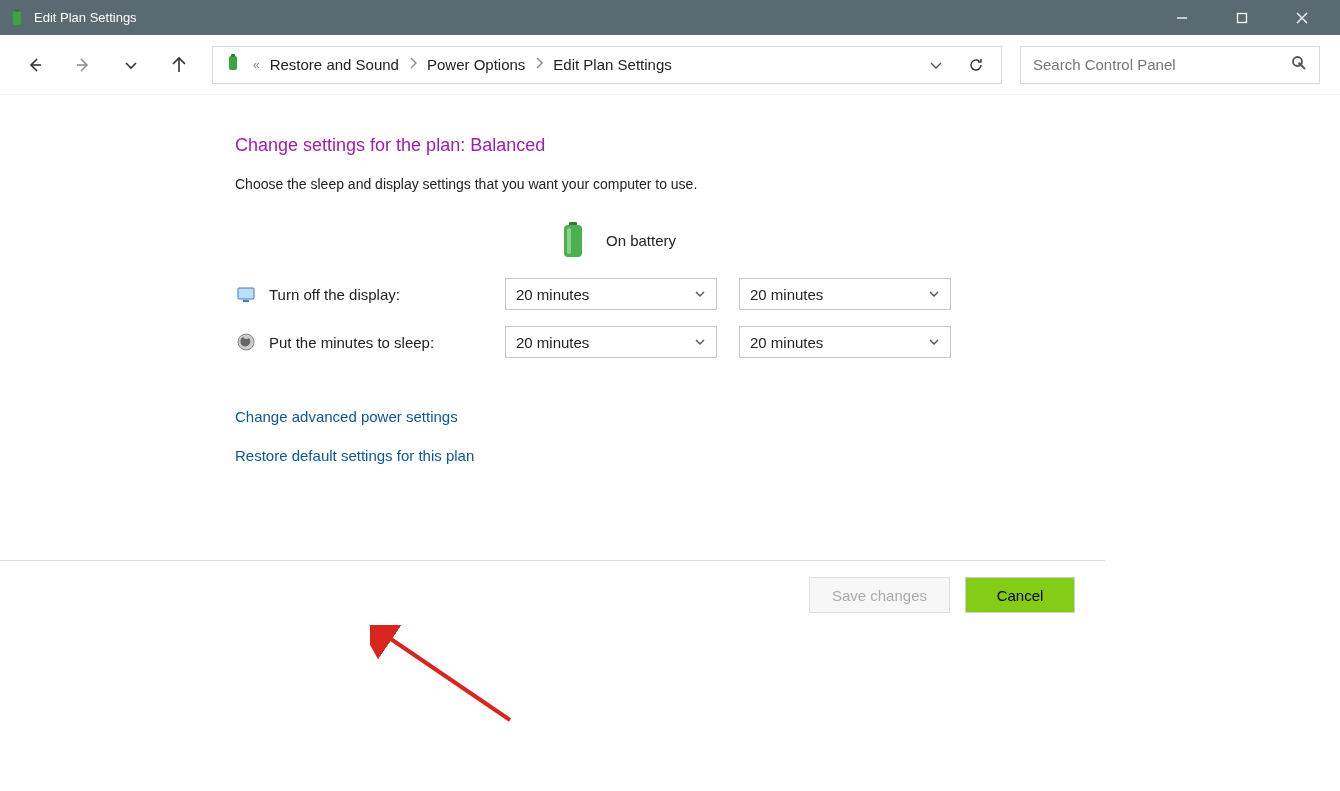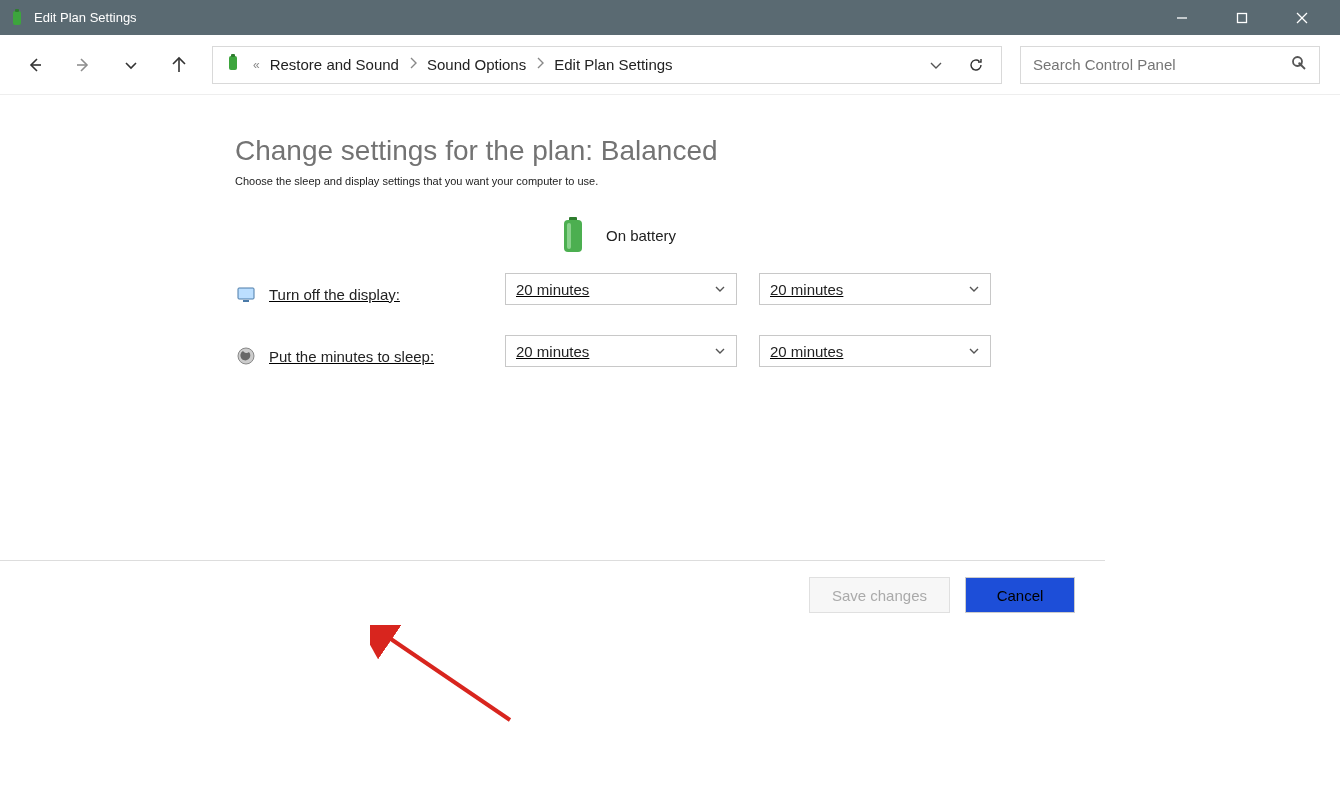--- a/index.html
+++ b/index.html
@@ -20,40 +20,40 @@
 .addressbar .bc { color: #222; }
 .addressbar .sep { color: #888; font-size: 12px; }
 .addressbar .spacer { flex: 1; }
 .addressbar .ab-btn { width: 30px; height: 30px; display: flex; align-items: center; justify-content: center; color: #555; }
 .searchbox { width: 300px; height: 38px; border: 1px solid #d9d9d9; display: flex; align-items: center; padding: 0 12px; }
 .searchbox input { border: none; outline: none; flex: 1; font-size: 15px; color: #0c4a6e; }
 .searchbox .sicon { color: #555; }
 
 
 .content { padding: 40px 0 0 235px; position: relative; }
-.heading { color: #737373; font-size: 28px; font-weight: 400; margin-bottom: 8px; }
-.subheading { font-size: 11px; color: #222; margin-bottom: 30px; }
+.heading { color: #a21caf; font-size: 18px; font-weight: 400; margin-bottom: 20px; }
+.subheading { font-size: 14px; color: #222; margin-bottom: 30px; }
 
 .grid-head { display: flex; align-items: center; margin-bottom: 20px; padding-left: 270px; }
 .col-h { width: 230px; display: flex; align-items: center; gap: 15px; font-size: 15px; color: #222; }
 .col-h .icon { width: 36px; height: 36px; display: flex; align-items: center; justify-content: center; }
 
-.setting-row { display: flex; align-items: flex-end; margin-bottom: 30px; text-decoration: underline; }
+.setting-row { display: flex; align-items: center; margin-bottom: 16px; }
 .setting-label { width: 270px; display: flex; align-items: center; gap: 12px; font-size: 15px; color: #222; }
 .row-icon { width: 22px; height: 22px; display: flex; align-items: center; justify-content: center; }
-.dropdown { width: 232px; height: 32px; border: 1px solid #c8c8c8; display: flex; align-items: center; padding: 8px 10px; font-size: 15px; margin-right: 22px; justify-content: space-between; cursor: pointer; }
+.dropdown { width: 212px; height: 32px; border: 1px solid #c8c8c8; display: flex; align-items: center; padding: 8px 10px; font-size: 15px; margin-right: 22px; justify-content: space-between; cursor: pointer; }
 .dropdown .dd-val { color: #222; }
 .dropdown .dd-arrow { color: #555; }
 
 .links { margin-top: 50px; }
 .link { color: #0b5799; font-size: 15px; margin-bottom: 22px; cursor: pointer; width: fit-content; }
 
 .bottom-bar { position: absolute; left: 0; right: 0; border-top: 1px solid #ddd; padding: 16px 30px; display: flex; justify-content: flex-end; gap: 15px; }
 .bottom-bar { top: 560px; }
-.btn { height: 36px; min-width: 110px; border: 1px solid #ccc; background: #1d4ed8; font-size: 15px; display: flex; align-items: center; justify-content: center; padding: 0 22px; cursor: pointer; }
+.btn { height: 36px; min-width: 110px; border: 1px solid #ccc; background: #84cc16; font-size: 15px; display: flex; align-items: center; justify-content: center; padding: 0 22px; cursor: pointer; }
 .btn.disabled { color: #aaa; border-color: #e0e0e0; background: #f7f7f7; cursor: default; }
 
 
 .arrow-annot { position: absolute; left: 370px; top: 530px; pointer-events: none; }
 
 </style>
 </head>
 <body>
 
 <div class="titlebar">
@@ -118,21 +118,21 @@
           <rect x="8" y="1" width="4" height="3" rx="1" fill="#2e7d2e"></rect>
         </svg>
     </span>
     <span class="sep">«</span>
     <span class="bc">Restore and Sound</span>
     <span class="sep">
       <svg width="8" height="12" viewBox="0 0 8 12">
           <path d="M2 1 L7 6 L2 11" fill="none" stroke="#888" stroke-width="1.4"></path>
         </svg>
     </span>
-    <span class="bc">Sound Options</span>
+    <span class="bc">Power Options</span>
     <span class="sep">
       <svg width="8" height="12" viewBox="0 0 8 12">
           <path d="M2 1 L7 6 L2 11" fill="none" stroke="#888" stroke-width="1.4"></path>
         </svg>
     </span>
     <span class="bc">Edit Plan Settings</span>
     <span class="spacer"></span>
     <span class="ab-btn">
       <svg width="14" height="14" viewBox="0 0 14 14">
           <path d="M2 5 L7 10 L12 5" fill="none" stroke="#555" stroke-width="1.4"></path>
@@ -224,20 +224,24 @@
     <div class="dropdown">
       <span class="dd-val">20 minutes</span>
       <span class="dd-arrow">
         <svg width="12" height="12" viewBox="0 0 12 12">
             <path d="M2 4 L6 8 L10 4" fill="none" stroke="#555" stroke-width="1.4"></path>
           </svg>
       </span>
     </div>
   </div>
 
+  <div class="links">
+    <div class="link">Change advanced power settings</div>
+    <div class="link">Restore default settings for this plan</div>
+  </div>
 
   <svg class="arrow-annot" width="160" height="110" viewBox="0 0 160 110">
     <defs>
       <marker id="ah" markerWidth="12" markerHeight="12" refX="2" refY="6" orient="auto">
         <path d="M0 0 L12 6 L0 12 Z" fill="#d8251e"></path>
       </marker>
     </defs>
     <line x1="140" y1="95" x2="15" y2="10" stroke="#d8251e" stroke-width="4" marker-end="url(#ah)"></line>
   </svg>
 

